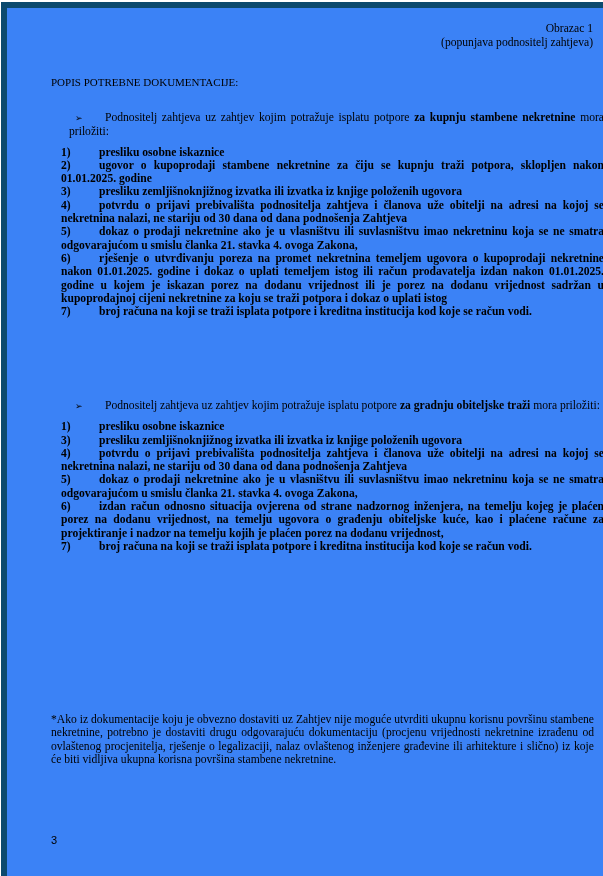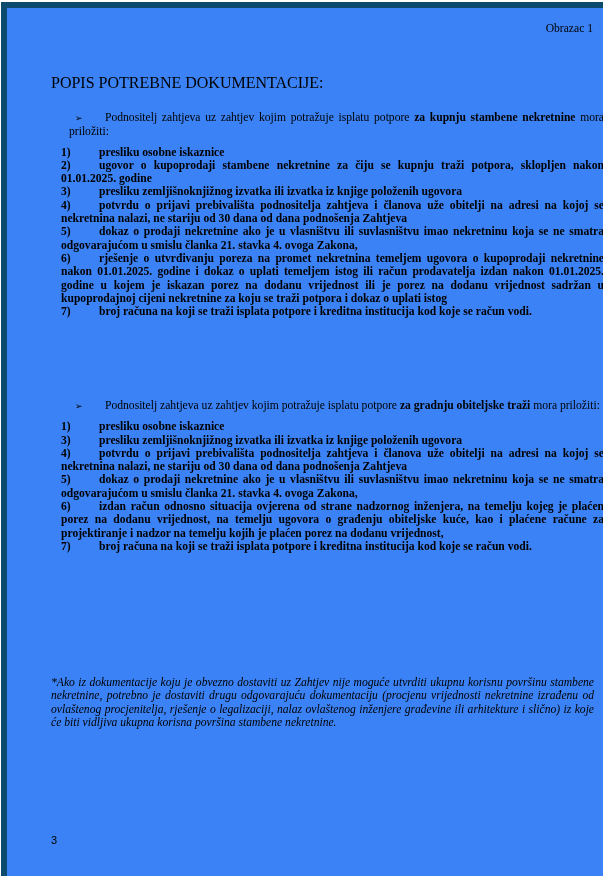--- a/index.html
+++ b/index.html
@@ -4,37 +4,38 @@
 <style>
   html, body { margin: 0; padding: 0; background: #ffffff; }
   body { width: 603px; height: 876px; position: relative; overflow: hidden; }
   .page {
     position: absolute; left: 1px; top: 2px; width: 598px; height: 868px;
     border: 6px solid #0c4a6e; background: #3b82f6;
     font-family: "Liberation Serif", "DejaVu Serif", serif;
     font-size: 11.6px; color: #000; line-height: 13.3px;
   }
   .hdr { position: absolute; right: 12px; top: 14px; text-align: right; line-height: 14px; }
-  .title { position: absolute; left: 44px; top: 68px; font-size: 16px; }
+  .title { position: absolute; left: 44px; top: 68px; font-size: 11px; }
   .section { position: absolute; left: 44px; width: 543px; margin-left: 10px; }
   .intro { padding-left: 8px; text-align: justify; }
   .intro .arrow { display: inline-block; width: 30px; padding-left: 6px; font-family: "DejaVu Sans", sans-serif; font-size: 9px; }
   .list { margin-top: 7px; font-weight: bold; }
   .item { text-align: justify; }
   .item .num { display: inline-block; width: 38px; }
   b { font-weight: bold; }
-  .note { position: absolute; left: 44px; top: 668px; width: 543px; text-align: justify; text-indent: 0; font-style: italic; }
+  .note { position: absolute; left: 44px; top: 705px; width: 543px; text-align: justify; text-indent: 0; }
   .pgnum { position: absolute; left: 44px; top: 826px; font-family: "Liberation Sans", "DejaVu Sans", sans-serif; font-size: 11px; }
 </style>
 </head>
 <body>
 
 <div class="page">
   <div class="hdr">
     <div>Obrazac 1</div>
+    <div>(popunjava podnositelj zahtjeva)</div>
   </div>
 
   <div class="title">POPIS POTREBNE DOKUMENTACIJE:</div>
 
   <div class="section" style="top:103px;">
     <div class="intro">
       <span class="arrow">➢</span><span>Podnositelj zahtjeva uz zahtjev kojim potražuje isplatu potpore </span><b>za kupnju stambene nekretnine</b><span> mora priložiti:</span>
     </div>
     <div class="list">
       <div class="item"><span class="num">1)</span><span>presliku osobne iskaznice</span></div>

